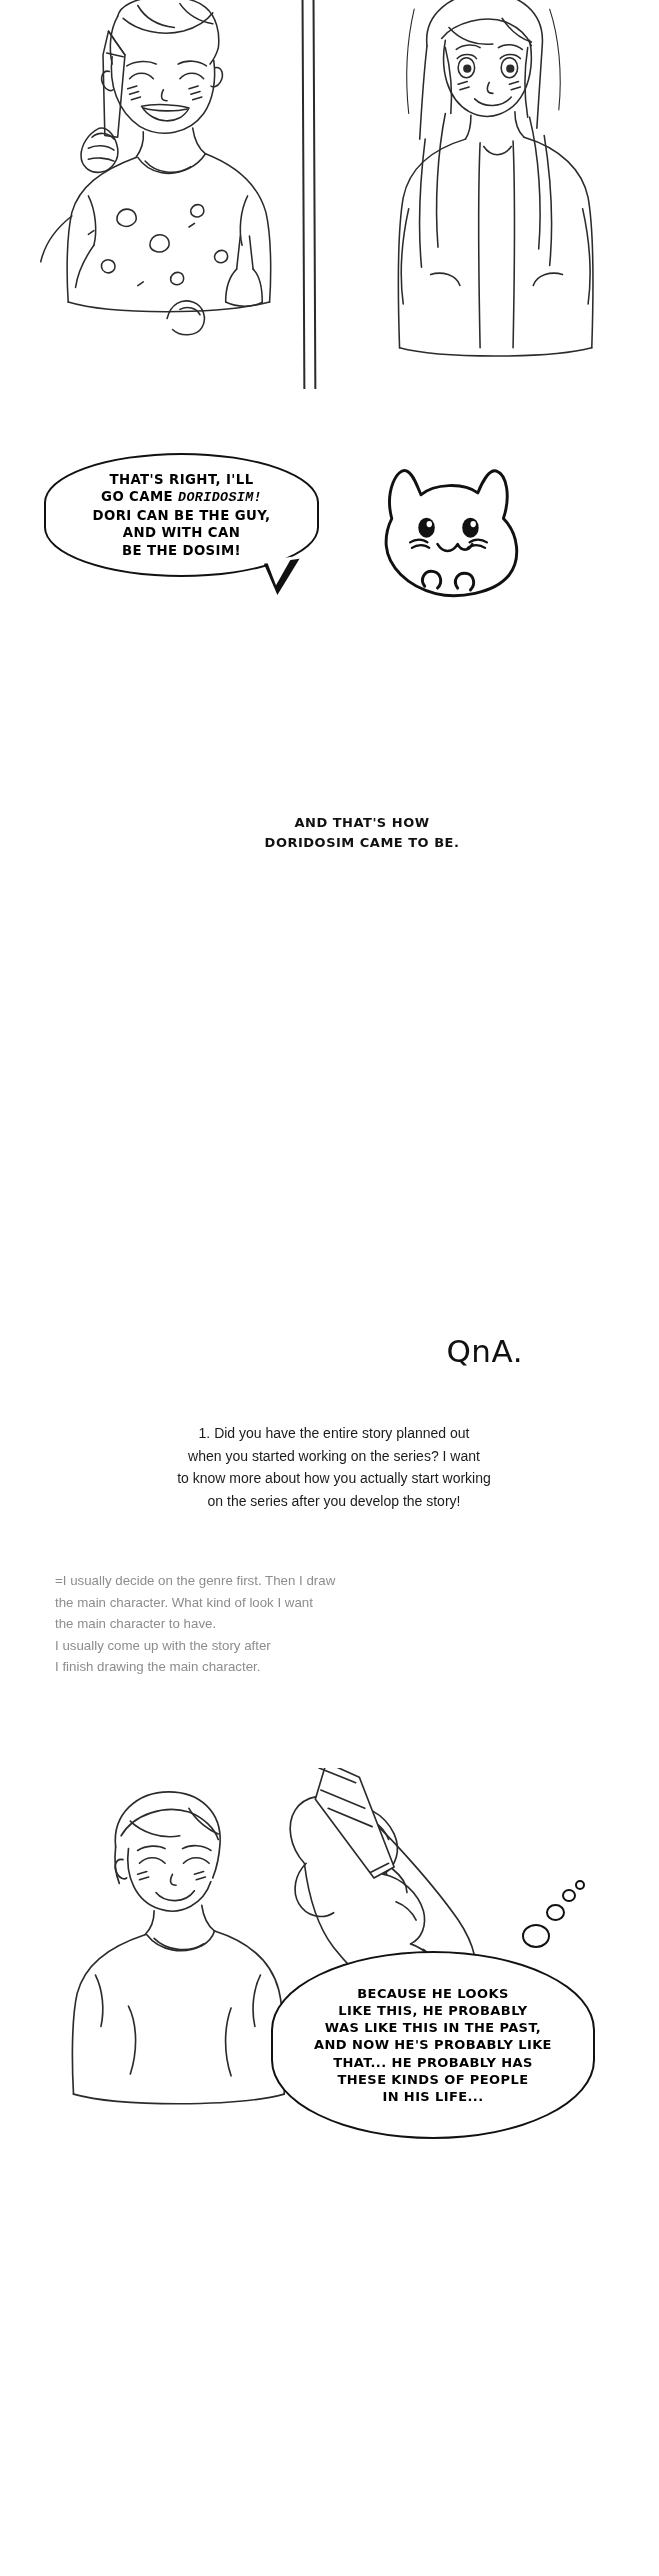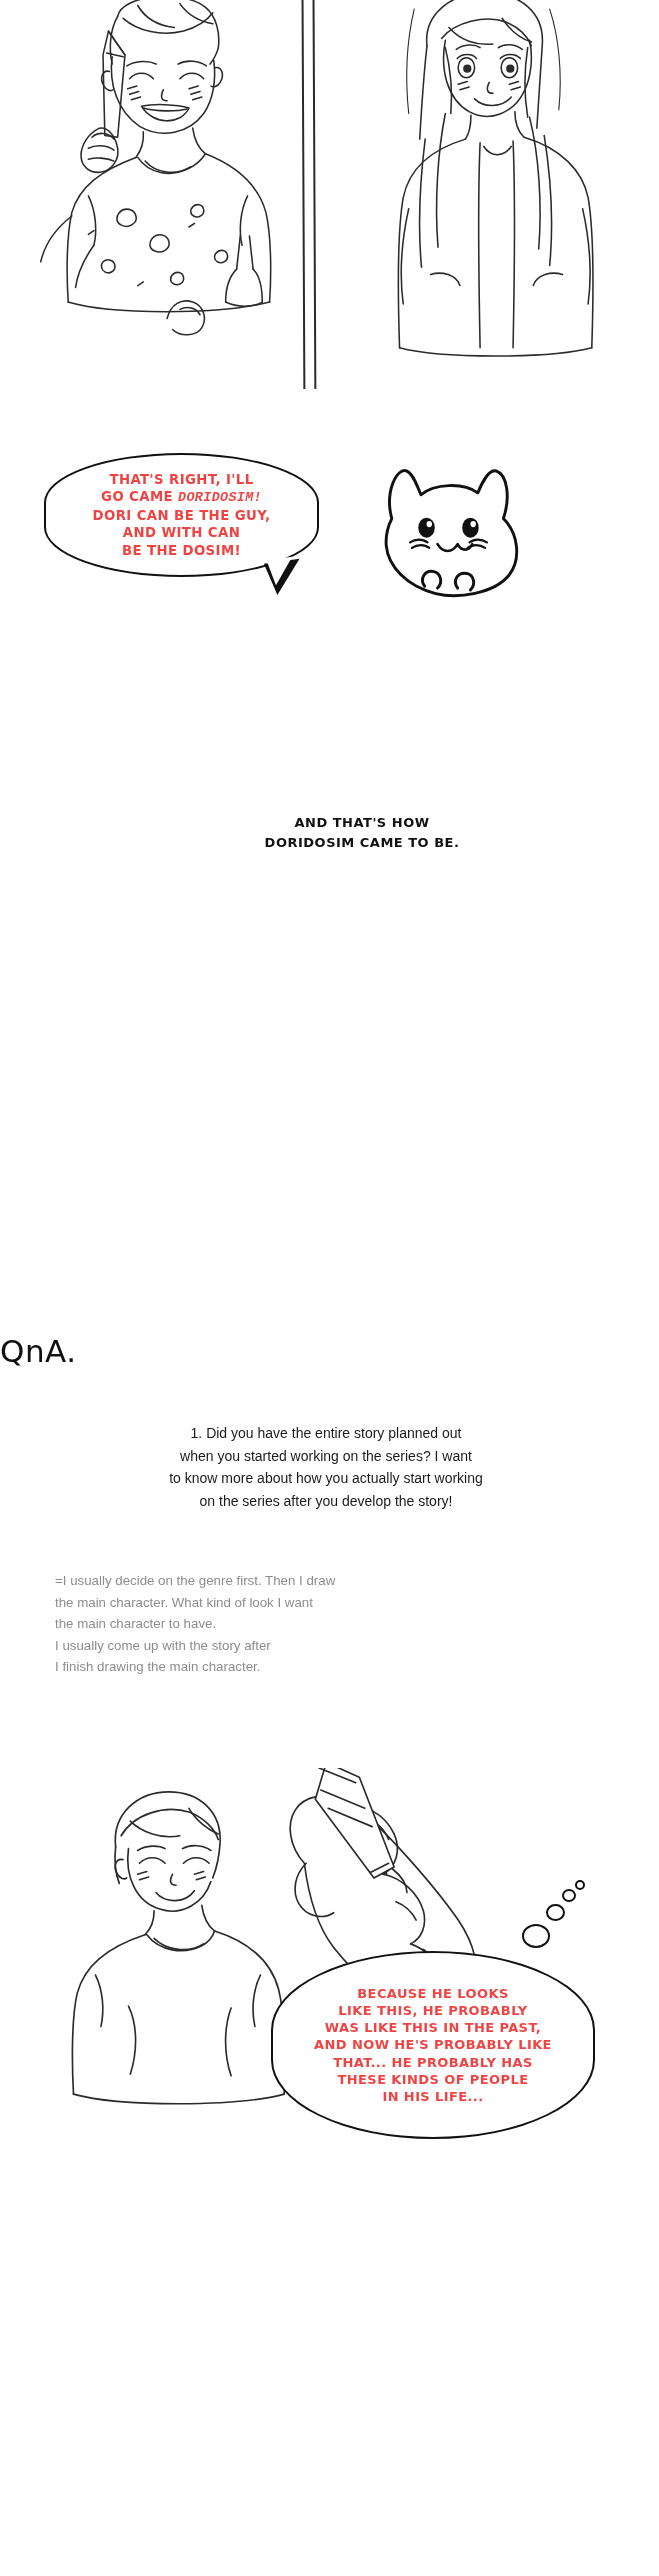--- a/index.html
+++ b/index.html
@@ -45,21 +45,21 @@
     justify-content: center;
     text-align: center;
     box-sizing: border-box;
   }
   .bubble-text {
     font-family: "DejaVu Sans", sans-serif;
     font-weight: 700;
     letter-spacing: 0.4px;
     line-height: 1.32;
     white-space: pre-line;
-    color: #ef4444;
+    color: #000000;
   }
   .bubble-1 {
     left: 44px;
     top: 453px;
     width: 275px;
     height: 124px;
   }
   .bubble-1 .bubble-text { font-size: 13.3px; }
   .bubble-tail-1 {
     position: absolute;
@@ -106,33 +106,33 @@
     color: #111111;
   }
   .narration-1 { top: 813px; left: 0; padding-left: 32px; }
 
   
   .qna-title {
     position: absolute;
     top: 1333px;
     left: 0;
     width: 523px;
-    text-align: left;
+    text-align: right;
     font-family: "DejaVu Sans", sans-serif;
     font-size: 31px;
     font-weight: 400;
     letter-spacing: 0.5px;
     color: #111111;
   }
 
   
   .question {
     position: absolute;
     top: 1422px;
-    left: 51px;
+    left: 59px;
     width: 550px;
     text-align: center;
     font-size: 14px;
     line-height: 1.62;
     color: #1b1b1b;
     white-space: pre-line;
   }
   
   .answer {
     position: absolute;

